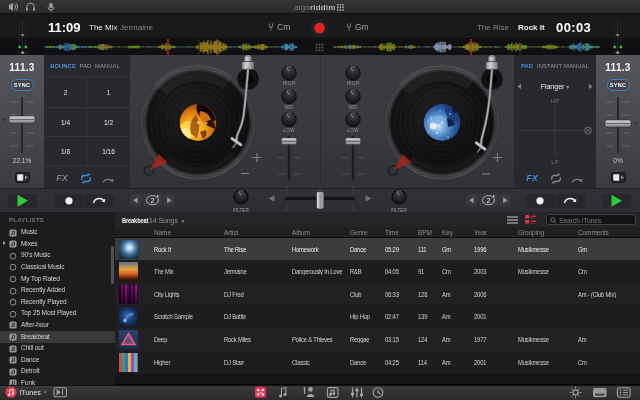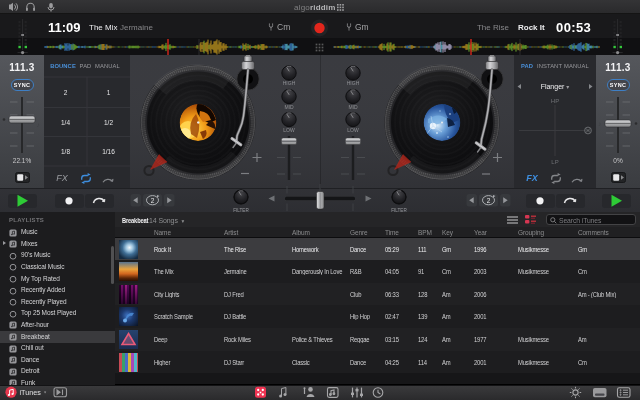--- a/index.html
+++ b/index.html
@@ -44,21 +44,21 @@
 
 <div class="abs" style="left:0;top:14px;width:640px;height:24px;background:#19191b;"></div>
 <div class="abs" style="left:0;top:38px;width:640px;height:17px;background:#101012;"></div>
 <div class="txt" style="left:48px;top:19.5px;font-size:13px;font-weight:bold;color:#fff;">11:09</div>
 <div class="txt" style="left:89px;top:22.5px;font-size:8px;color:#ededef;">The Mix</div>
 <div class="txt" style="left:120px;top:22.5px;font-size:8px;color:#87878a;">Jermaine</div>
 <div class="txt" style="left:277px;top:22px;font-size:8.5px;color:#a2a2a4;">Cm</div>
 <div class="txt" style="left:355px;top:22px;font-size:8.5px;color:#a2a2a4;">Gm</div>
 <div class="txt" style="right:131px;top:23px;font-size:8px;color:#87878a;">The Rise</div>
 <div class="txt" style="left:518px;top:22.5px;font-size:8px;font-weight:bold;color:#ededef;">Rock It</div>
-<div class="txt" style="left:556px;top:19.5px;font-size:13px;font-weight:bold;color:#fff;letter-spacing:.4px;">00:53</div>
+<div class="txt" style="left:556px;top:19.5px;font-size:13px;font-weight:bold;color:#fff;letter-spacing:.4px;">00:03</div>
 <svg class="abs" style="left:0;top:0;" width="640" height="56" viewBox="0 0 640 56">
 <rect x="18.4" y="21.0" width="2.2" height="2.2" fill="#222224"></rect>
       <rect x="24.599999999999998" y="21.0" width="2.2" height="2.2" fill="#222224"></rect>
       <rect x="18.4" y="24.6" width="2.2" height="2.2" fill="#222224"></rect>
       <rect x="24.599999999999998" y="24.6" width="2.2" height="2.2" fill="#222224"></rect>
       <rect x="18.4" y="28.2" width="2.2" height="2.2" fill="#222224"></rect>
       <rect x="24.599999999999998" y="28.2" width="2.2" height="2.2" fill="#222224"></rect>
       <rect x="18.4" y="31.8" width="2.2" height="2.2" fill="#222224"></rect>
       <rect x="24.599999999999998" y="31.8" width="2.2" height="2.2" fill="#222224"></rect>
       <rect x="18.4" y="35.4" width="2.2" height="2.2" fill="#222224"></rect>

